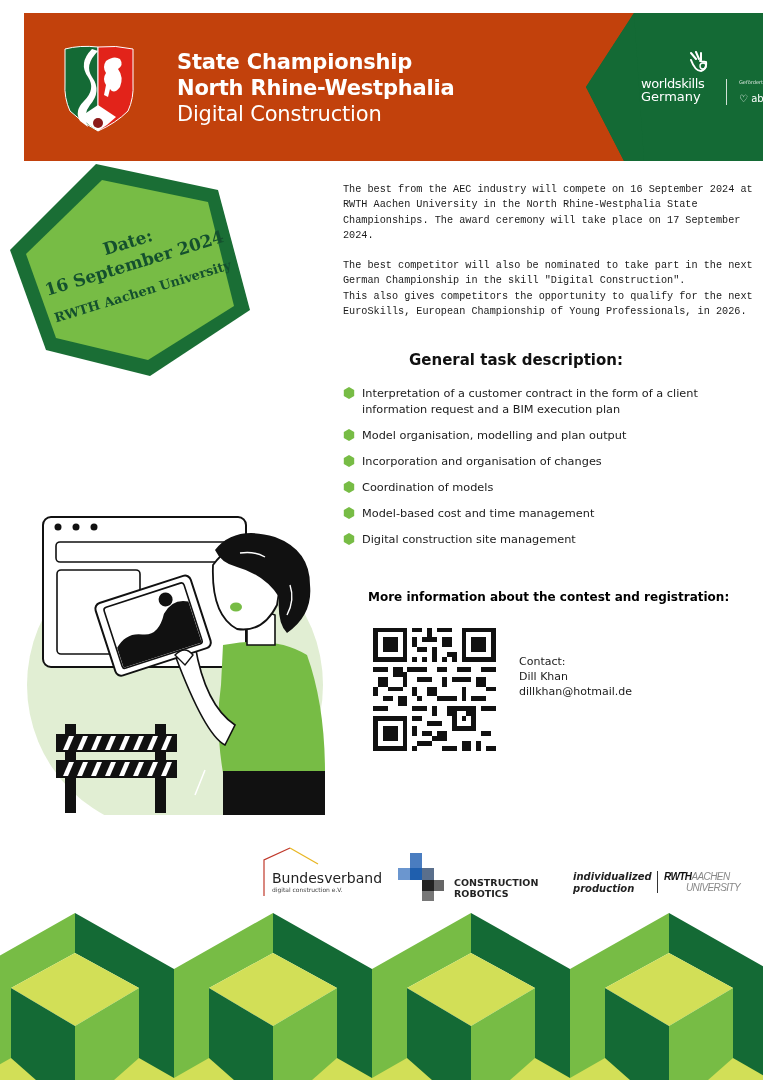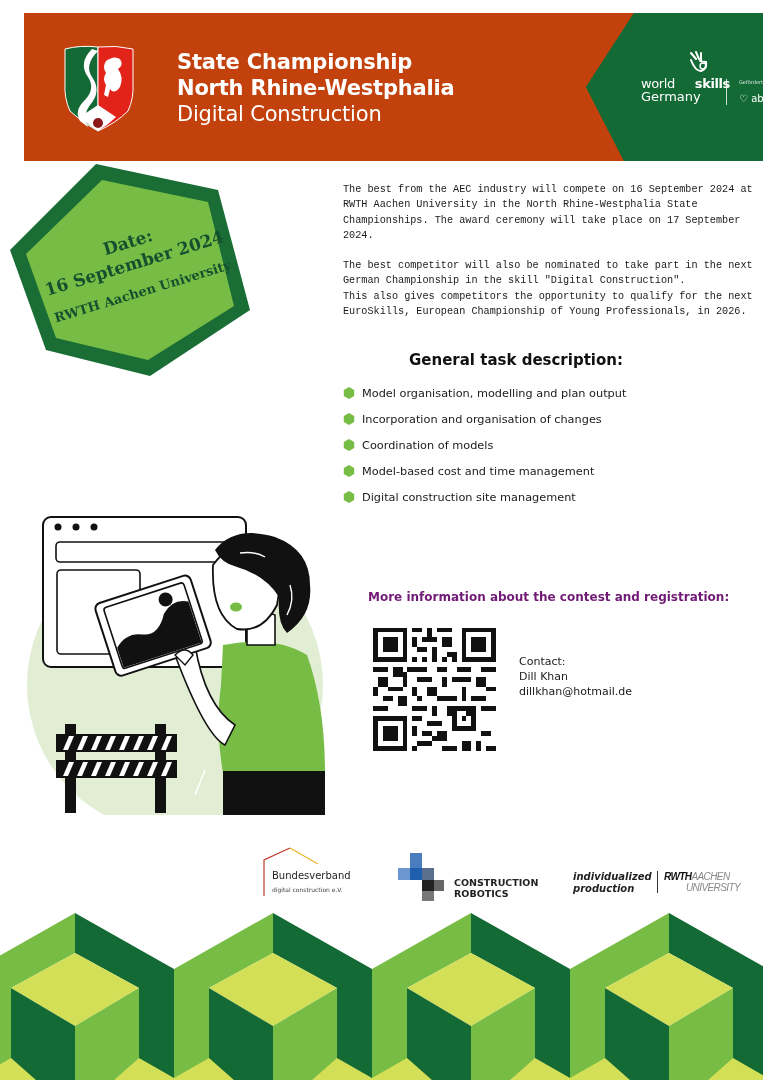--- a/index.html
+++ b/index.html
@@ -9,21 +9,21 @@
   
   .header { position: absolute; left: 0; top: 13px; width: 763px; height: 148px; background: #c2410c; margin-left: 24px; }
   .header-dark { position: absolute; left: 0; top: 0; width: 763px; height: 148px; }
   .crest { position: absolute; left: 38px; top: 30px; width: 74px; height: 92px; }
   .title-block { position: absolute; left: 153px; top: 36px; color: #ffffff; }
   .title-line { font-size: 21px; line-height: 26px; font-weight: bold; white-space: nowrap; letter-spacing: -0.2px; }
   .title-sub { font-size: 21px; line-height: 26px; font-weight: normal; white-space: nowrap; letter-spacing: -0.2px; }
   .ws-logo { position: absolute; left: 615px; top: 38px; color: #ffffff; }
   .ws-hand { position: absolute; left: 48px; top: 0; width: 22px; height: 24px; }
   .ws-word { position: absolute; left: 2px; top: 26px; font-size: 13px; line-height: 13px; white-space: nowrap; letter-spacing: -0.4px; }
-  .ws-word b { font-weight: bold; padding-left: 20px; }
+  .ws-word b { font-weight: normal; }
   .ws-germany { position: absolute; left: 2px; top: 39px; font-size: 13px; line-height: 13px; white-space: nowrap; }
   .ws-divider { position: absolute; left: 87px; top: 28px; width: 1px; height: 26px; background: #ffffff; opacity: 0.8; }
   .ws-sponsor-label { position: absolute; left: 100px; top: 28px; font-size: 5px; white-space: nowrap; opacity: 0.85; }
   .ws-mewa { position: absolute; left: 100px; top: 42px; font-size: 10px; white-space: nowrap; }
 
   
   .date-hex { position: absolute; left: 0; top: 160px; width: 280px; height: 220px; }
   .date-text { position: absolute; left: 30px; top: 230px; width: 210px; transform: rotate(-17deg); transform-origin: center; text-align: center; color: #14502e; font-family: "DejaVu Serif", "Liberation Serif", serif; font-weight: bold; }
   .date-label { font-size: 17px; line-height: 22px; }
   .date-value { font-size: 17px; line-height: 22px; white-space: nowrap; }
@@ -37,27 +37,27 @@
   
   .tasks-title { position: absolute; left: 409px; top: 351px; font-size: 15px; font-weight: bold; color: #111; white-space: nowrap; }
   .tasks-list { position: absolute; left: 343px; top: 386px; width: 400px; list-style: none; }
   .task { position: relative; padding-left: 19px; font-size: 11.3px; line-height: 15.5px; margin-bottom: 10.5px; color: #1a1a1a; }
   .task .bullet { position: absolute; left: 0; top: 1px; width: 12px; height: 12px; }
 
   
   .illus { position: absolute; left: 25px; top: 505px; width: 310px; height: 310px; }
 
   
-  .more-title { position: absolute; left: 368px; top: 590px; font-size: 12px; font-weight: bold; white-space: nowrap; color: #701a75; }
+  .more-title { position: absolute; left: 368px; top: 590px; font-size: 12px; font-weight: bold; white-space: nowrap; color: #000000; }
   .qr { position: absolute; left: 373px; top: 627px; width: 123px; height: 124px; }
   .contact { position: absolute; left: 519px; top: 654px; font-size: 11px; line-height: 15px; color: #1a1a1a; }
 
   
   .sp-bv { position: absolute; left: 263px; top: 846px; width: 110px; height: 52px; }
-  .sp-bv-name { position: absolute; left: 9px; top: 24px; font-size: 10px; color: #222; white-space: nowrap; }
+  .sp-bv-name { position: absolute; left: 9px; top: 24px; font-size: 14px; color: #222; white-space: nowrap; }
   .sp-bv-sub { position: absolute; left: 9px; top: 40px; font-size: 6px; color: #444; white-space: nowrap; }
   .sp-cr { position: absolute; left: 398px; top: 853px; width: 160px; height: 50px; }
   .sp-cr-text { position: absolute; left: 56px; top: 24px; font-size: 9.5px; font-weight: bold; line-height: 11px; color: #222; white-space: nowrap; }
   .sp-ip { position: absolute; left: 573px; top: 871px; width: 180px; height: 30px; }
   .sp-ip-text { position: absolute; left: 0; top: 0; font-size: 10px; font-weight: bold; line-height: 12px; color: #222; white-space: nowrap; font-style: italic; }
   .sp-ip-div { position: absolute; left: 84px; top: 0; width: 1px; height: 22px; background: #333; }
   .sp-rwth { position: absolute; left: 91px; top: 0; font-size: 10px; line-height: 11px; white-space: nowrap; font-family: "Liberation Sans Narrow", "Liberation Sans", sans-serif; letter-spacing: -0.6px; font-style: italic; }
   .sp-rwth b { color: #111; }
   .sp-rwth span { color: #888; }
 
@@ -113,20 +113,26 @@
 </div>
 
 <div class="intro">
   <p>The best from the AEC industry will compete on 16 September 2024 at RWTH Aachen University in the North Rhine-Westphalia State Championships. The award ceremony will take place on 17 September 2024.</p>
   <p class="tight">The best competitor will also be nominated to take part in the next German Championship in the skill "Digital Construction".</p>
   <p class="tight">This also gives competitors the opportunity to qualify for the next EuroSkills, European Championship of Young Professionals, in 2026.</p>
 </div>
 
 <div class="tasks-title">General task description:</div>
 <ul class="tasks-list">
+  <li class="task">
+    <svg class="bullet" viewBox="0 0 12 12">
+        <polygon points="6,0 11.2,3 11.2,9 6,12 0.8,9 0.8,3" fill="#77bc45"></polygon>
+      </svg>
+    <span>Interpretation of a customer contract in the form of a client information request and a BIM execution plan</span>
+  </li>
   <li class="task">
     <svg class="bullet" viewBox="0 0 12 12">
         <polygon points="6,0 11.2,3 11.2,9 6,12 0.8,9 0.8,3" fill="#77bc45"></polygon>
       </svg>
     <span>Model organisation, modelling and plan output</span>
   </li>
   <li class="task">
     <svg class="bullet" viewBox="0 0 12 12">
         <polygon points="6,0 11.2,3 11.2,9 6,12 0.8,9 0.8,3" fill="#77bc45"></polygon>
       </svg>

